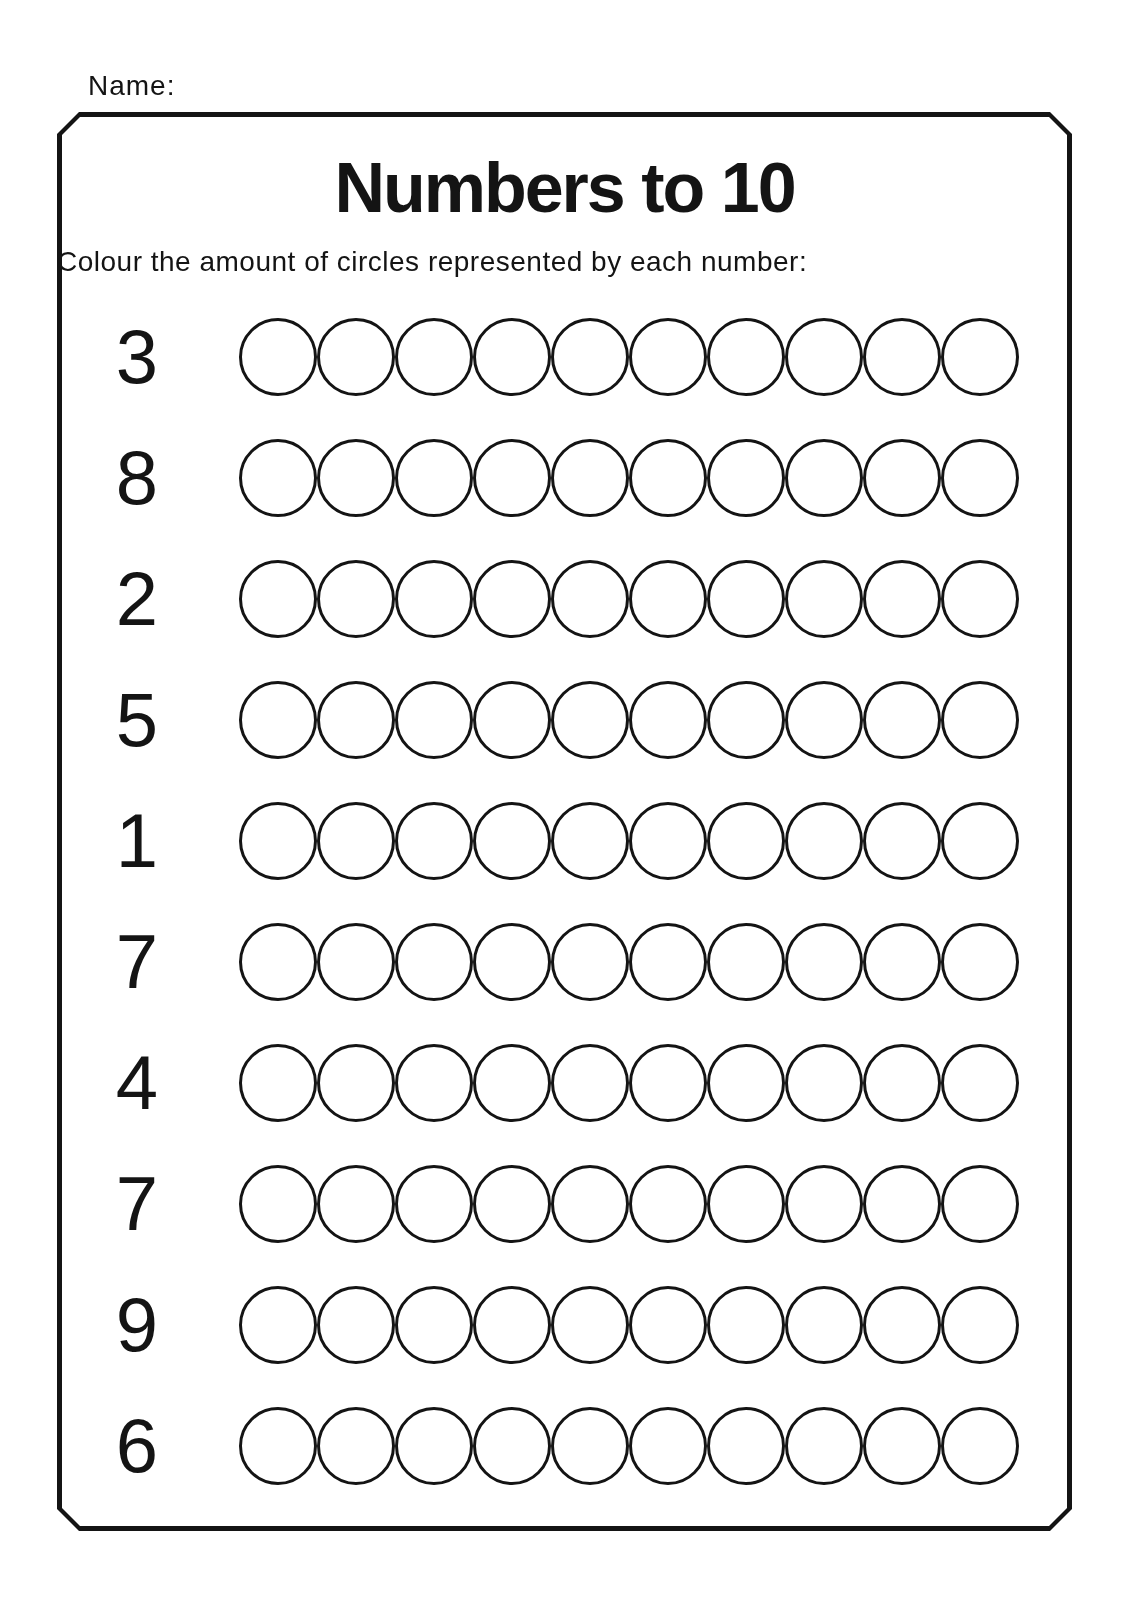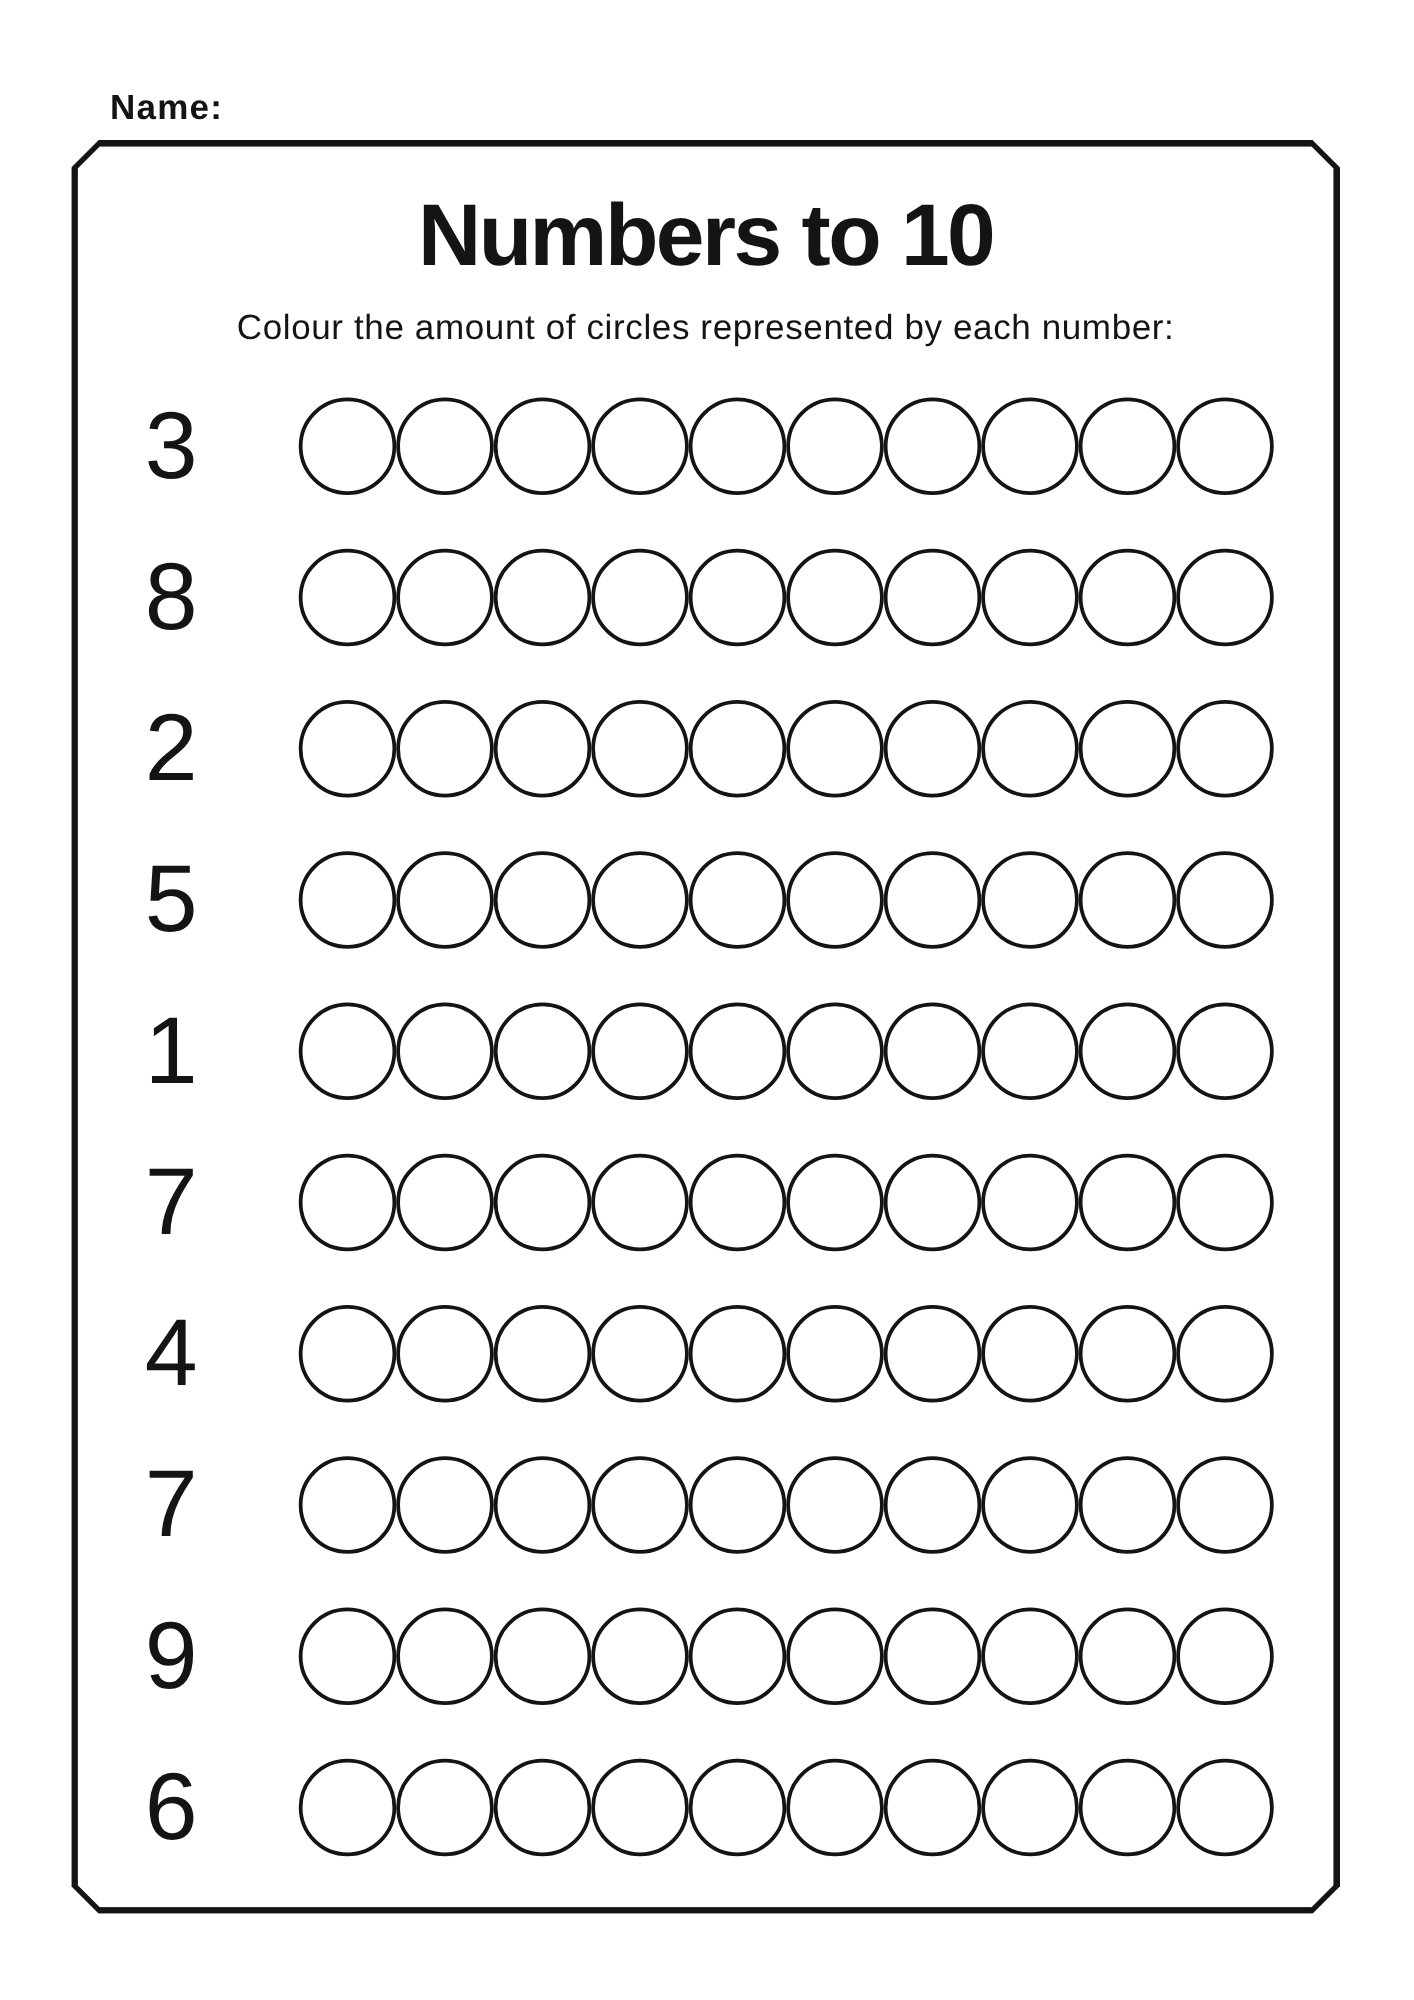--- a/index.html
+++ b/index.html
@@ -13,21 +13,21 @@
     color: var(--ink, #141414);
     background: var(--paper, #ffffff);
   }
 
   .name-label {
     position: absolute;
     left: 88px;
     top: 70px;
     font-size: 28px;
     letter-spacing: 1px;
-    font-weight: 700;
+    font-weight: 400;
   }
 
   .frame {
     position: absolute;
     left: 57px;
     top: 112px;
     width: 1015px;
     height: 1419px;
     background: var(--ink, #141414);
     clip-path: polygon(
@@ -62,21 +62,20 @@
     line-height: 1.1;
     font-weight: 800;
     letter-spacing: -2px;
   }
 
   .instruction {
     position: absolute;
     top: 134px;
     left: 0;
     right: 0;
-    text-align: center;
     font-size: 28px;
     letter-spacing: 0.5px;
     font-weight: 400;
   }
 
   .rows {
     position: absolute;
     top: 184px;
     left: 0;
     right: 0;

